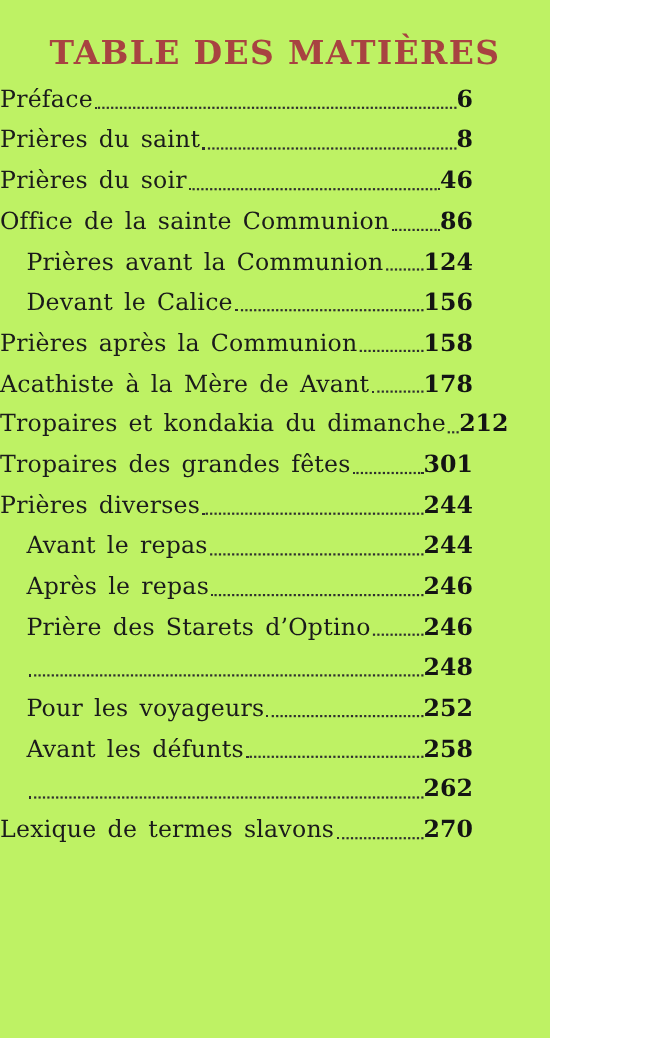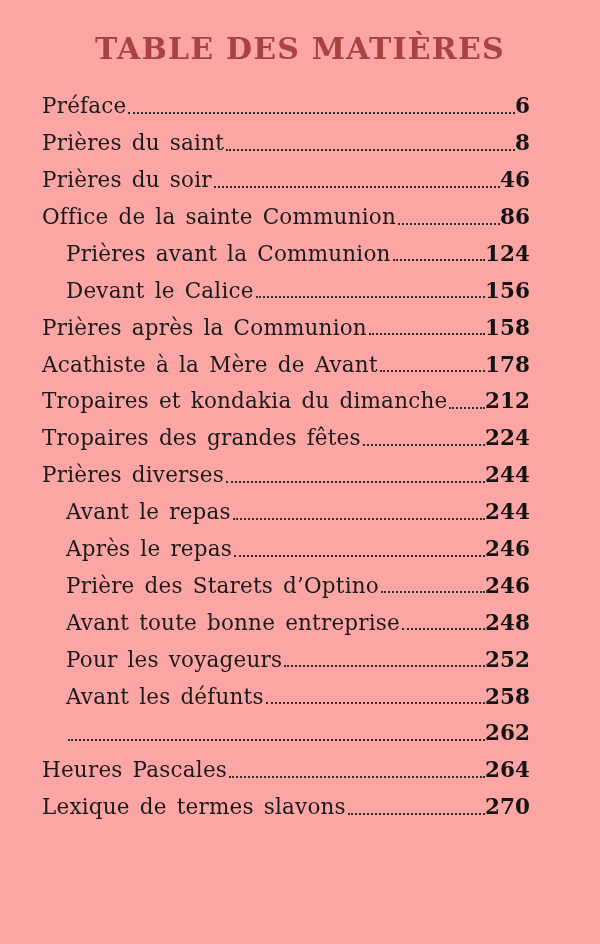--- a/index.html
+++ b/index.html
@@ -9,37 +9,36 @@
   }
   body {
     width: 600px;
     height: 944px;
     overflow: hidden;
     font-family: "DejaVu Serif", "Liberation Serif", serif;
     color: #1b1b1b;
     position: relative;
   }
   .page {
-    width: 600px;
+    width: 500px;
     height: 944px;
-    background: #fca5a5;
+    background: #bef264;
     box-sizing: border-box;
   }
   .toc-title {
     padding-top: 32px;
     text-align: center;
     font-size: 30px;
     font-weight: bold;
     letter-spacing: 1.2px;
     color: #a84341;
     line-height: 1.1;
   }
   .toc {
-    margin-top: 21px;
-    padding-left: 42px;
+    margin-top: 6px;
     padding-right: 70px; 
   }
   .toc-row {
     display: flex;
     align-items: flex-end;
     height: 36.9px;
     box-sizing: border-box;
     padding-bottom: 5px;
     cursor: pointer;
   }
@@ -119,21 +118,21 @@
         <span class="page-num">178</span>
       </div>
       <div class="toc-row level-0">
         <span class="label">Tropaires et kondakia du dimanche</span>
         <span class="leader"></span>
         <span class="page-num">212</span>
       </div>
       <div class="toc-row level-0">
         <span class="label">Tropaires des grandes fêtes</span>
         <span class="leader"></span>
-        <span class="page-num">224</span>
+        <span class="page-num">301</span>
       </div>
       <div class="toc-row level-0">
         <span class="label">Prières diverses</span>
         <span class="leader"></span>
         <span class="page-num">244</span>
       </div>
       <div class="toc-row level-1">
         <span class="label">Avant le repas</span>
         <span class="leader"></span>
         <span class="page-num">244</span>
@@ -142,42 +141,36 @@
         <span class="label">Après le repas</span>
         <span class="leader"></span>
         <span class="page-num">246</span>
       </div>
       <div class="toc-row level-1">
         <span class="label">Prière des Starets d’Optino</span>
         <span class="leader"></span>
         <span class="page-num">246</span>
       </div>
       <div class="toc-row level-1">
-        <span class="label">Avant toute bonne entreprise</span>
         <span class="leader"></span>
         <span class="page-num">248</span>
       </div>
       <div class="toc-row level-1">
         <span class="label">Pour les voyageurs</span>
         <span class="leader"></span>
         <span class="page-num">252</span>
       </div>
       <div class="toc-row level-1">
         <span class="label">Avant les défunts</span>
         <span class="leader"></span>
         <span class="page-num">258</span>
       </div>
       <div class="toc-row level-1">
         <span class="leader"></span>
         <span class="page-num">262</span>
       </div>
       <div class="toc-row level-0">
-        <span class="label">Heures Pascales</span>
-        <span class="leader"></span>
-        <span class="page-num">264</span>
-      </div>
-      <div class="toc-row level-0">
         <span class="label">Lexique de termes slavons</span>
         <span class="leader"></span>
         <span class="page-num">270</span>
       </div>
     </div>
 </div>
 
 </body></html>

